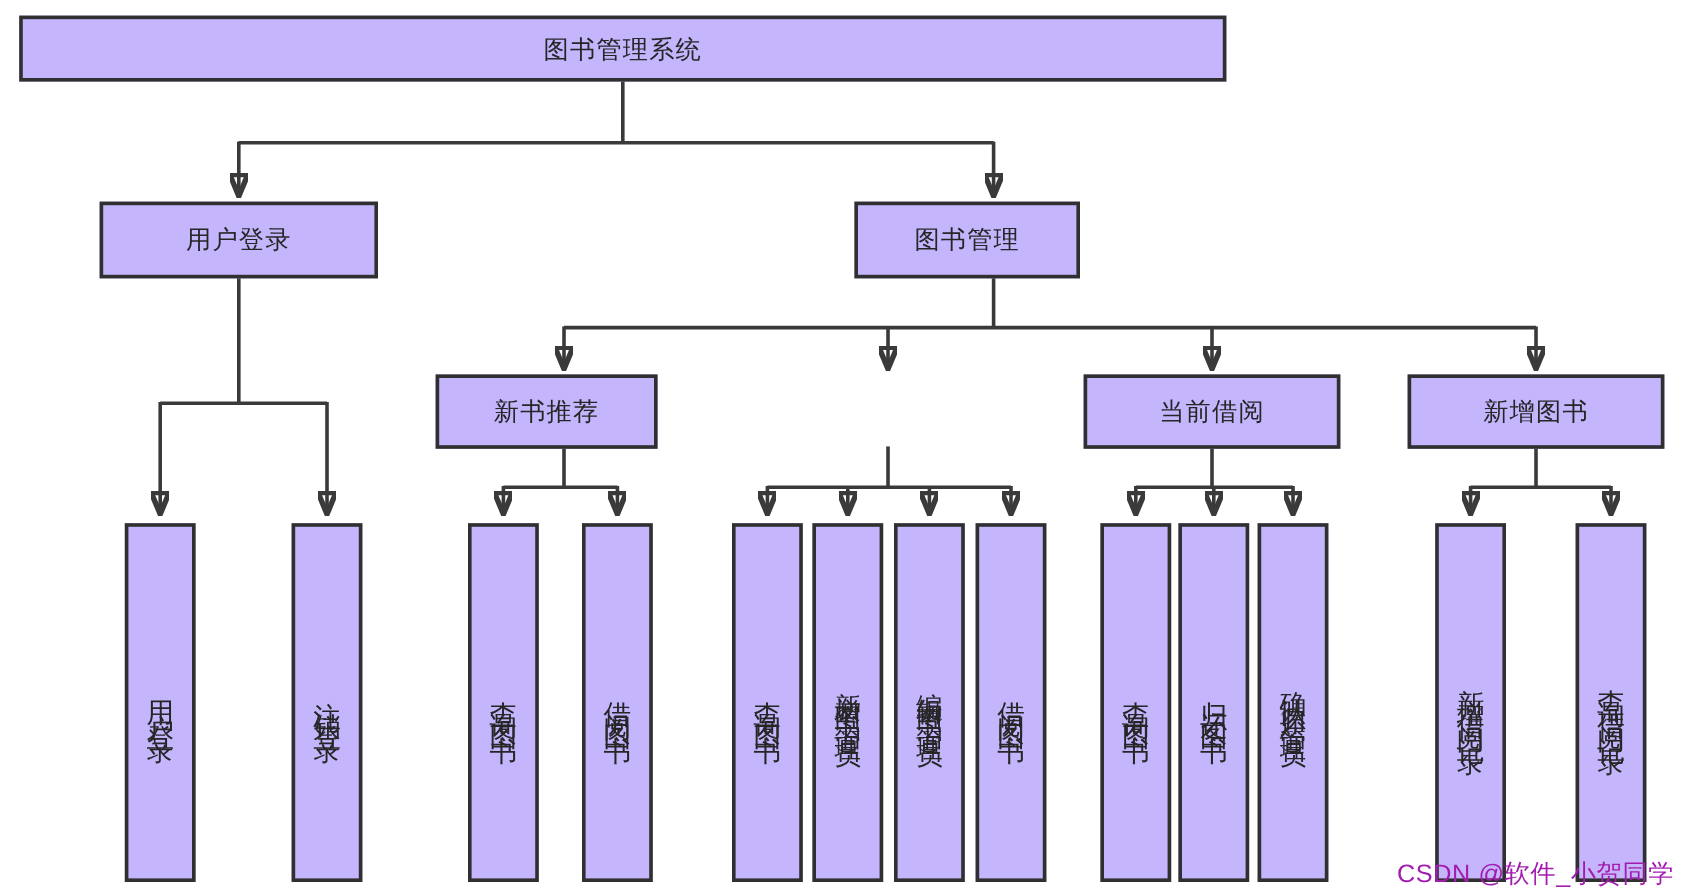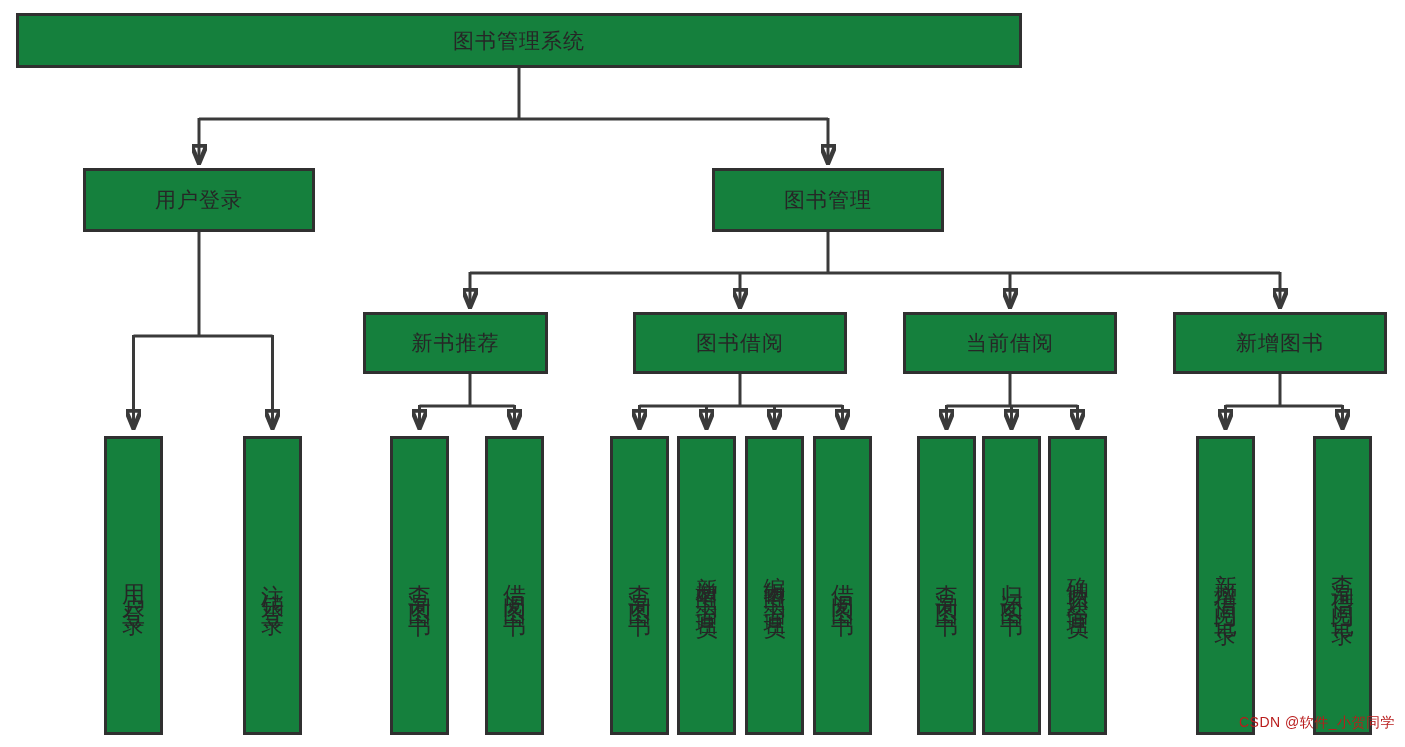--- a/index.html
+++ b/index.html
@@ -15,21 +15,21 @@
     position: absolute;
     left: 0; top: 0;
     width: 1405px; height: 747px;
     pointer-events: none;
   }
   .connectors path { stroke: #3a3a3a; stroke-width: 3; fill: none; }
   .box {
     position: absolute;
     box-sizing: border-box;
     border: 3px solid #303030;
-    background: #15803d;
+    background: #c4b5fd;
     display: flex;
     align-items: center;
     justify-content: center;
     color: #262626;
   }
   .h { font-size: 21px; letter-spacing: 1px; }
   .leaf {
     top: 436px;
     width: 59px;
     height: 299px;
@@ -40,23 +40,23 @@
     font-size: 23px;
     letter-spacing: 10px;
     color: #262626;
     line-height: 1;
   }
   .vt.long { font-size: 22px; letter-spacing: 6px; }
   .watermark {
     position: absolute;
     right: 10px;
     top: 714px;
-    font-size: 14px;
+    font-size: 21px;
     letter-spacing: 0.5px;
-    color: #b91c1c;
+    color: #a21caf;
     z-index: 5;
     white-space: nowrap;
     margin-left: 44px;
   }
 </style>
 </head>
 <body>
 
 <div class="canvas">
 
@@ -104,24 +104,23 @@
 
     <path d="M1280,372 V406"></path>
     <path d="M1225.5,406 H1342.5"></path>
     <path d="M1225.5,405 V427" marker-end="url(#arrow)"></path>
     <path d="M1342.5,405 V427" marker-end="url(#arrow)"></path>
   </svg>
 
   <div class="box h" style="left:16px; top:13px; width:1006px; height:55px;">图书管理系统</div>
 
   <div class="box h" style="left:83px; top:168px; width:232px; height:64px;">用户登录</div>
-  <div class="box h" style="left:712px; top:168px; width:232px; height:64px;">图书管理</div>
+  <div class="box h" style="left:712px; top:168px; width:188px; height:64px;">图书管理</div>
 
   <div class="box h" style="left:363px; top:312px; width:185px; height:62px;">新书推荐</div>
-  <div class="box h" style="left:633px; top:312px; width:214px; height:62px;">图书借阅</div>
   <div class="box h" style="left:903px; top:312px; width:214px; height:62px;font-family:Liberation Mono, monospace;">当前借阅</div>
   <div class="box h" style="left:1173px; top:312px; width:214px; height:62px;">新增图书</div>
 
   <div class="box leaf" style="left:104px;">
     <span class="vt">用户登录</span>
   </div>
   <div class="box leaf" style="left:243px;">
     <span class="vt">注销登录</span>
   </div>
 

